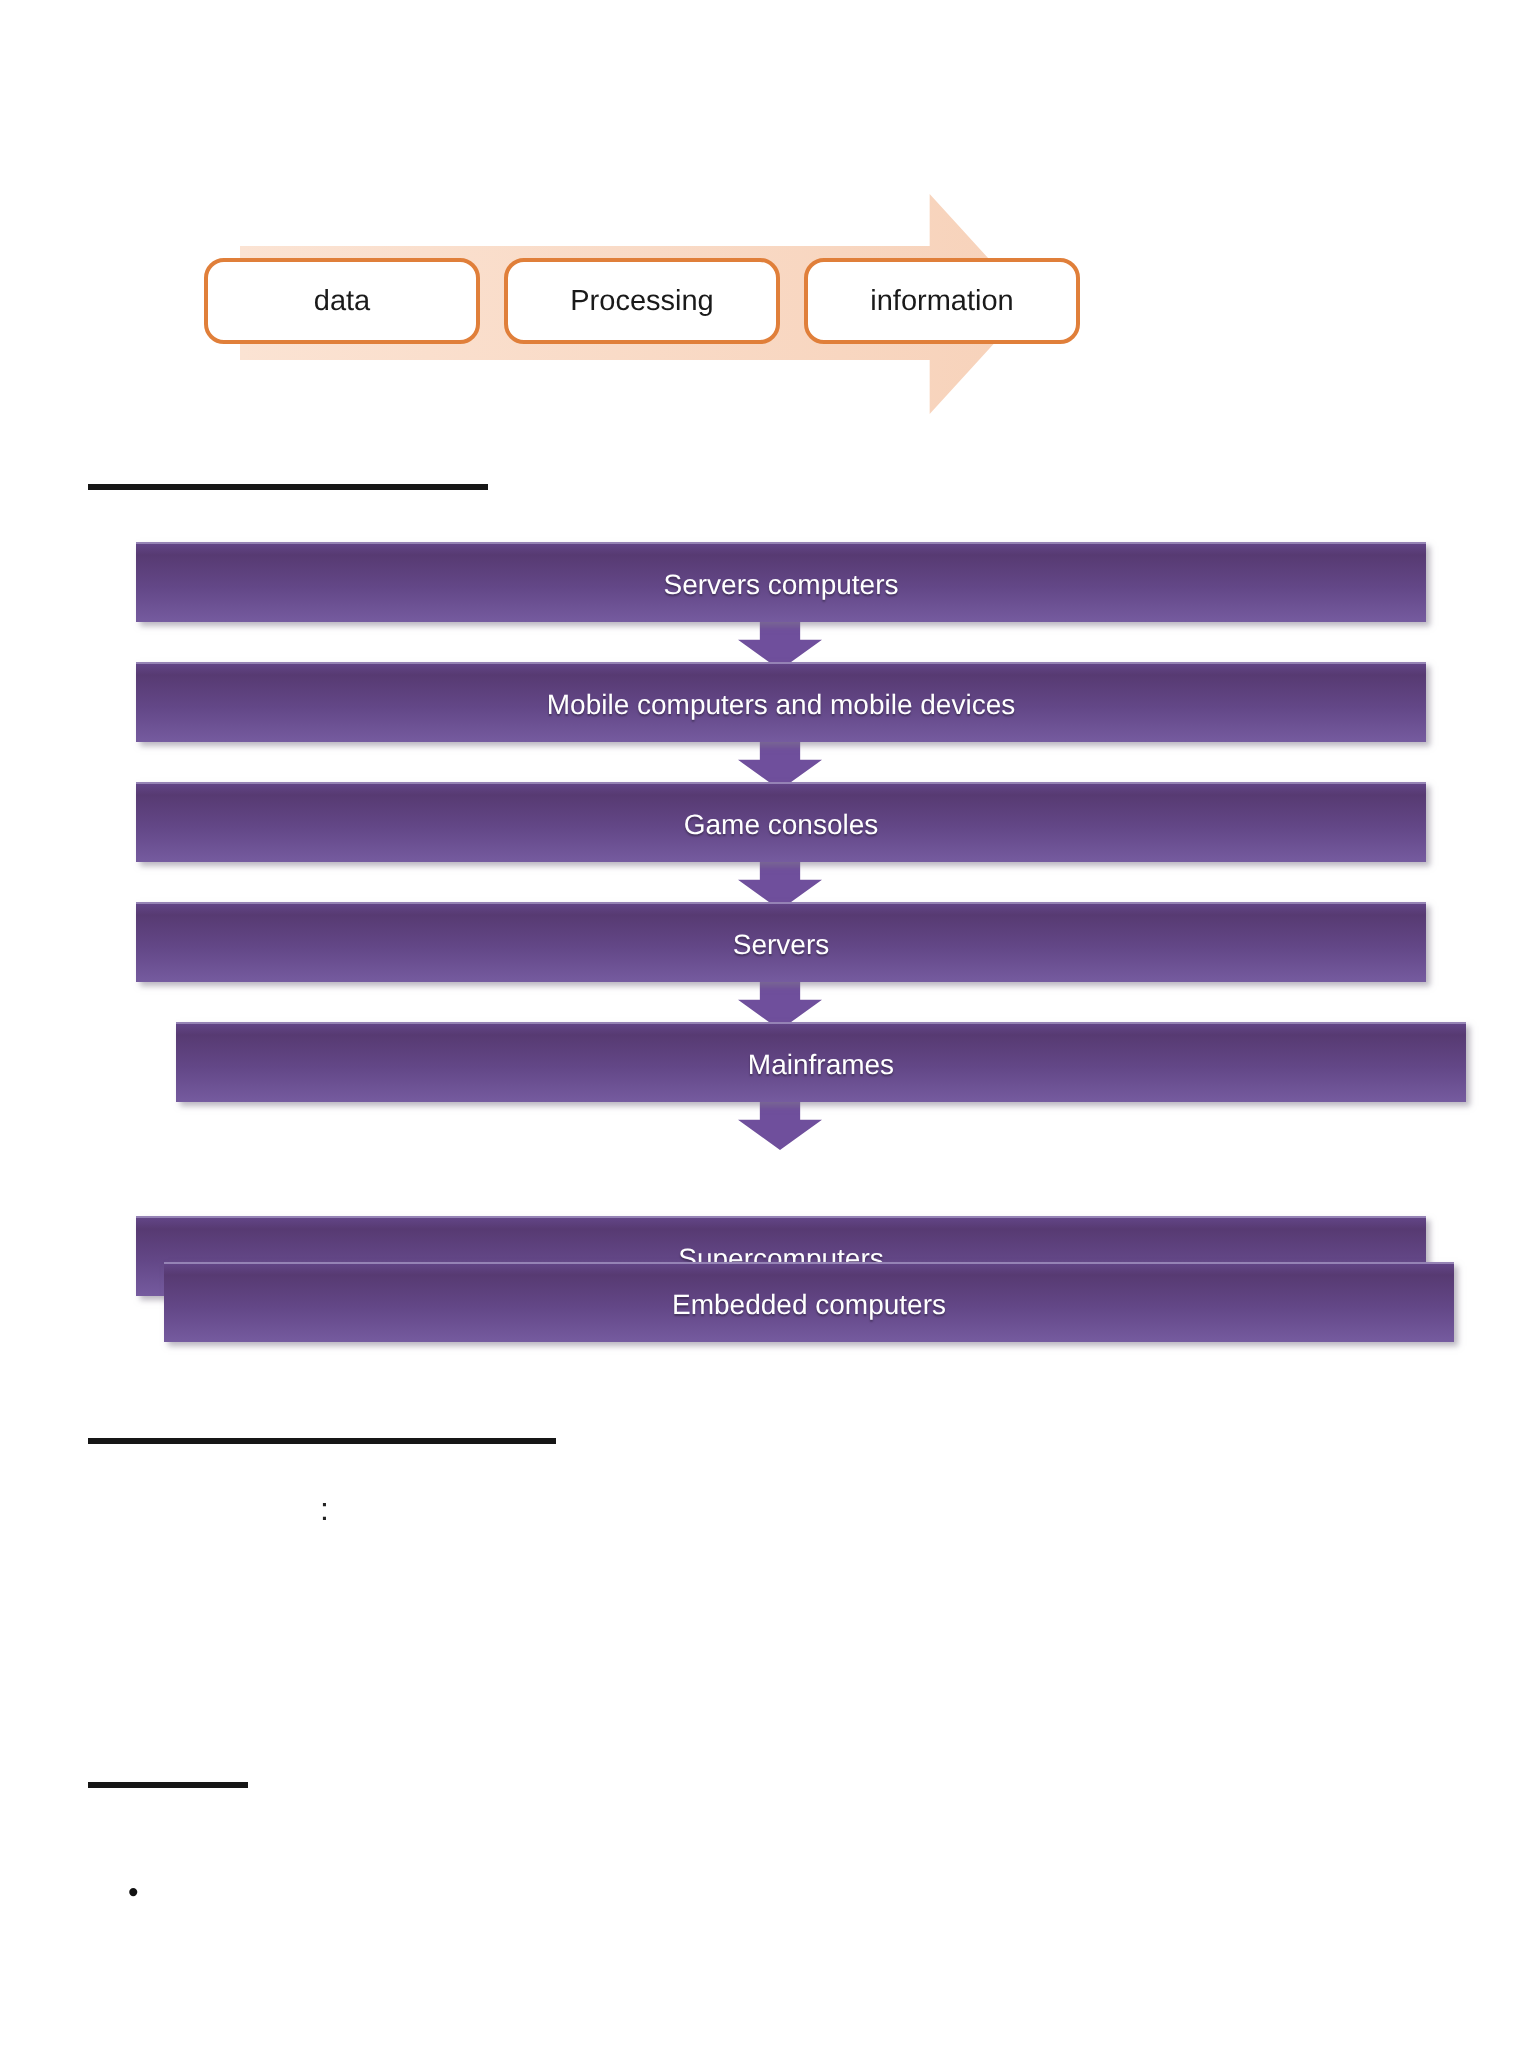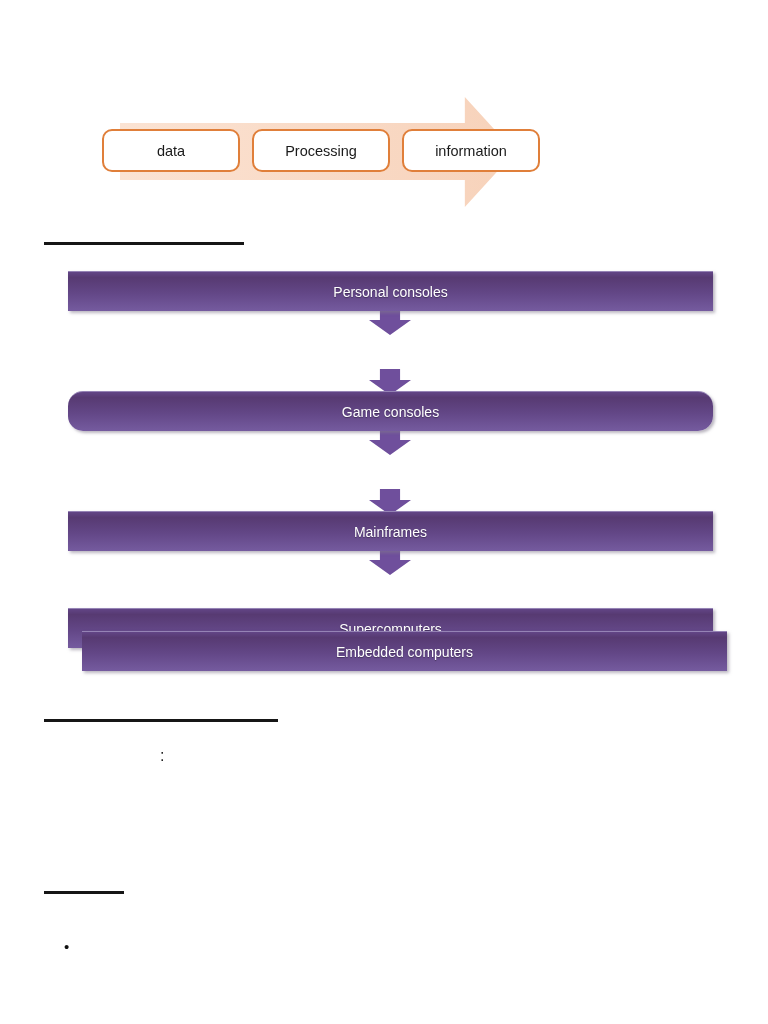--- a/index.html
+++ b/index.html
@@ -55,23 +55,23 @@
     z-index:2;
   }
   .down-arrow{
     position:absolute;left:369px;width:42px;height:26px;
     background:var(--connector-arrow,#6f4f9c);
     clip-path:polygon(26% 0,74% 0,74% 42%,100% 42%,50% 100%,0 42%,26% 42%);
     z-index:1;
   }
   #type-box-0{top:271px;} #down-arrow-0{top:309px;}
   #type-box-1{top:331px;} #down-arrow-1{top:369px;}
-  #type-box-2{top:391px;border-radius:15px;} #down-arrow-2{top:429px;}
+  #type-box-2{top:391px;} #down-arrow-2{top:429px;}
   #type-box-3{top:451px;} #down-arrow-3{top:489px;}
-  #type-box-4{top:511px;} #down-arrow-4{top:549px;}
+  #type-box-4{top:511px;margin-left:20px;} #down-arrow-4{top:549px;}
   #type-box-5{top:571px;margin-top:37px;} #down-arrow-5{top:609px;}
   #type-box-6{top:631px;margin-left:14px;}
 
   
   #colon-text{position:absolute;left:160px;top:747px;font-size:16px;color:#222;}
   #bullet-point{position:absolute;left:64px;top:938px;font-size:15px;color:#111;}
 </style>
 </head>
 <body>
 
@@ -84,28 +84,34 @@
   <div class="flow-box" id="flow-box-2">
     <span>information</span>
   </div>
   <div class="flow-box" id="flow-box-1">
     <span>Processing</span>
   </div>
 
   <div class="heading-rule" id="rule-1"></div>
 
   <div class="type-box" id="type-box-0">
-    <span>Personal consoles</span>
+    <span>Servers computers</span>
   </div>
   <div class="down-arrow" id="down-arrow-0"></div>
+  <div class="type-box" id="type-box-1">
+    <span>Mobile computers and mobile devices</span>
+  </div>
   <div class="down-arrow" id="down-arrow-1"></div>
   <div class="type-box" id="type-box-2">
     <span>Game consoles</span>
   </div>
   <div class="down-arrow" id="down-arrow-2"></div>
+  <div class="type-box" id="type-box-3">
+    <span>Servers</span>
+  </div>
   <div class="down-arrow" id="down-arrow-3"></div>
   <div class="type-box" id="type-box-4">
     <span>Mainframes</span>
   </div>
   <div class="down-arrow" id="down-arrow-4"></div>
   <div class="type-box" id="type-box-5">
     <span>Supercomputers</span>
   </div>
   <div class="down-arrow" id="down-arrow-5"></div>
   <div class="type-box" id="type-box-6">

